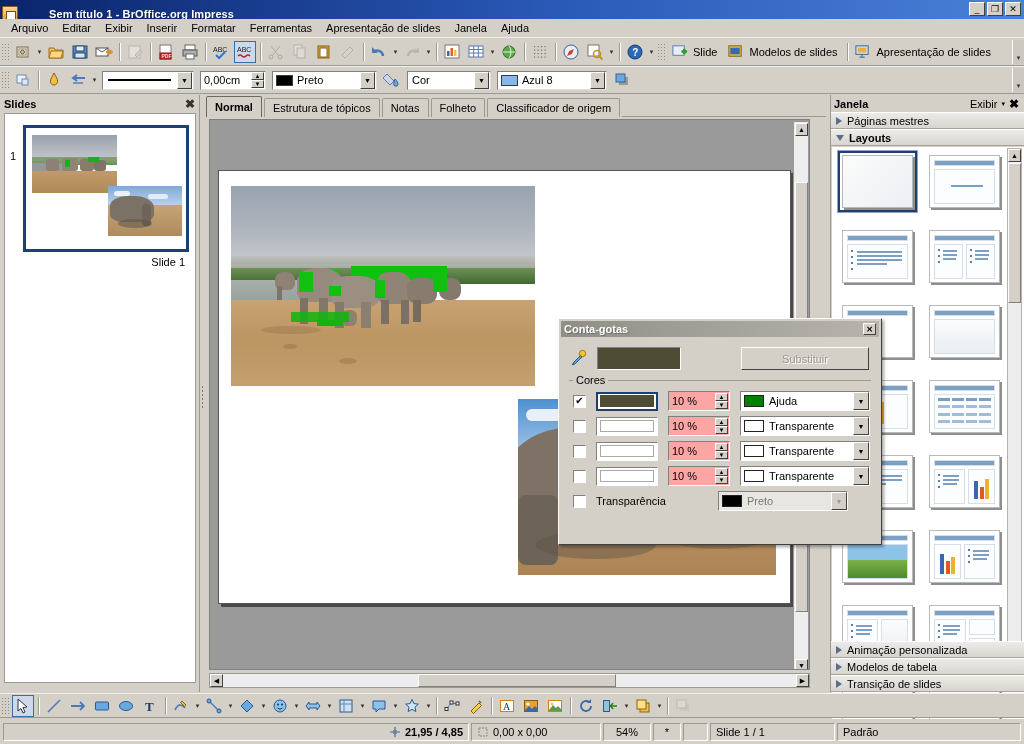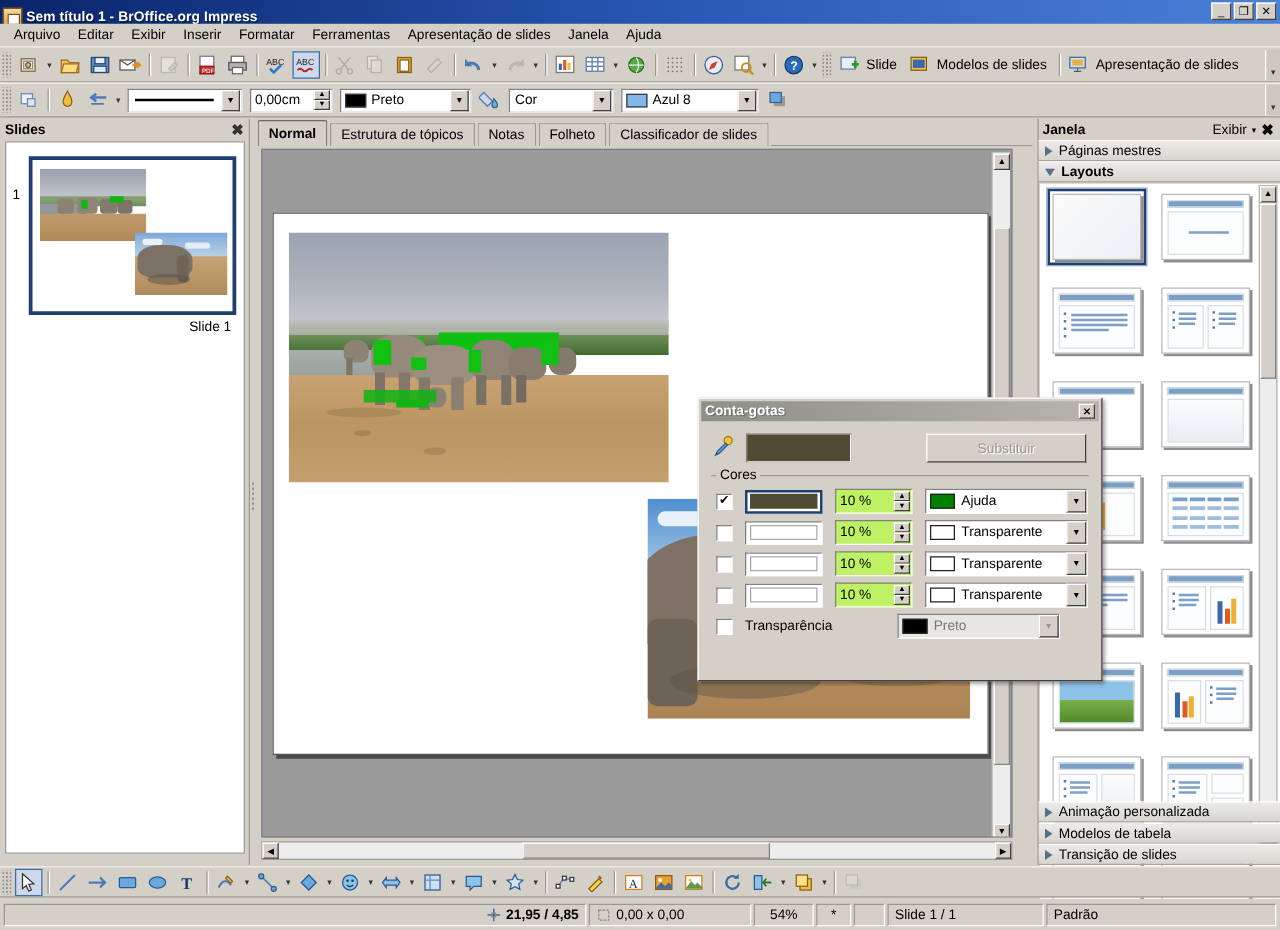--- a/index.html
+++ b/index.html
@@ -10,21 +10,21 @@
     font-family: "Liberation Sans", sans-serif;
     font-size: 11px;
     background: #d4d0c8;
   }
   #app { position: relative; width: 1024px; height: 744px; background: #d4d0c8; }
 
   
   .titlebar {
     position: absolute; left: 0; top: 0; width: 1024px; height: 27px;
     background: linear-gradient(to right, #0a246a 0%, #2a5ab8 55%, #4a80d8 100%);
-    display: flex; align-items: center; color: #fff;
+    display: flex; align-items: center; color: #fff; gap: 28px;
   }
   .titlebar .tb-icon {
     width: 16px; height: 16px; margin: 0 3px 0 2px;
     background: linear-gradient(#f5d9a0, #d9a13c);
     border: 1px solid #8a5a1a; border-radius: 1px; position: relative;
   }
   .titlebar .tb-icon::after {
     content: ""; position: absolute; left: 3px; top: 4px; width: 8px; height: 7px;
     background: #fff; border: 1px solid #7a4a10;
   }
@@ -303,21 +303,21 @@
     font-size: 10px; line-height: 1; color: #000; flex: 0 0 auto;
   }
   .color-field {
     width: 62px; height: 19px; background: #fff;
     border: 1px solid #808080; border-right-color: #fff; border-bottom-color: #fff;
     display: flex; align-items: center; justify-content: center; flex: 0 0 auto;
   }
   .color-field .inner { width: 54px; height: 12px; }
   .color-field.active { border: 2px solid #1f3f73; }
   .tol {
-    width: 62px; height: 20px; background: #bef264; border: 1px solid #808080;
+    width: 62px; height: 20px; background: #fca5a5; border: 1px solid #808080;
     border-right-color: #fff; border-bottom-color: #fff;
     display: flex; align-items: center; font-size: 11px; flex: 0 0 auto;
   }
   .tol .tval { flex: 1; padding-left: 3px; }
   .tol .tarr { display: flex; flex-direction: column; margin: 1px; }
   .tol .tarr div {
     width: 13px; height: 8px; background: #d4d0c8; border: 1px solid #fff;
     border-right-color: #404040; border-bottom-color: #404040;
     display: flex; align-items: center; justify-content: center; font-size: 6px; line-height: 1;
   }
@@ -706,21 +706,21 @@
 
   <div class="splitter">
     <div class="dots"></div>
   </div>
 
   <div id="view-tabs">
     <div class="vtab active">Normal</div>
     <div class="vtab">Estrutura de tópicos</div>
     <div class="vtab">Notas</div>
     <div class="vtab">Folheto</div>
-    <div class="vtab">Classificador de slides</div>
+    <div class="vtab">Classificador de origem</div>
     <div class="vtab-rest"></div>
   </div>
 
   <div id="edit-area">
     <div id="canvas-outer">
       <div id="slide-page">
 
         <div class="photo" style="left:12px; top:15px; width:304px; height:200px; border:0;">
           <div class="ph-sky" style="top:0;height:78px;background:linear-gradient(#9aa3b0 0%,#aeb4bd 55%,#c8cace 100%);"></div>
           <div style="position:absolute;left:0;right:0;top:70px;height:14px;background:linear-gradient(rgba(190,192,190,.9),rgba(150,160,140,.9));"></div>

